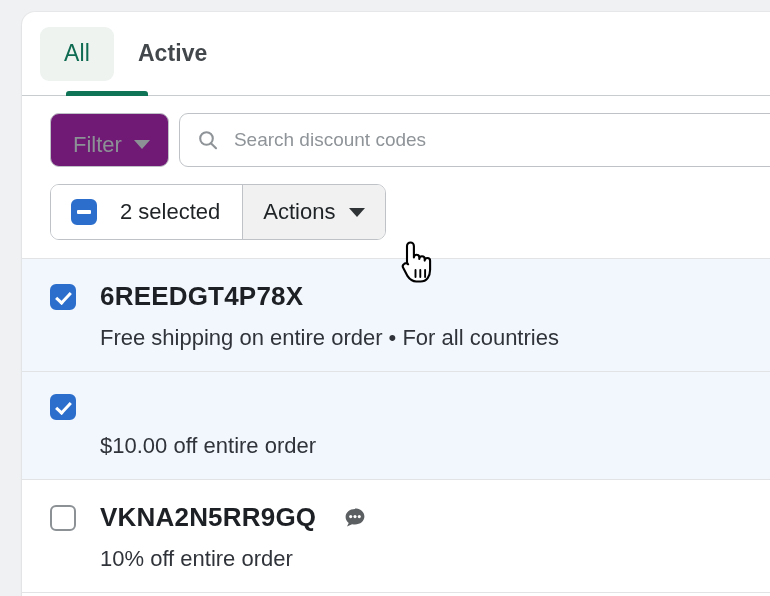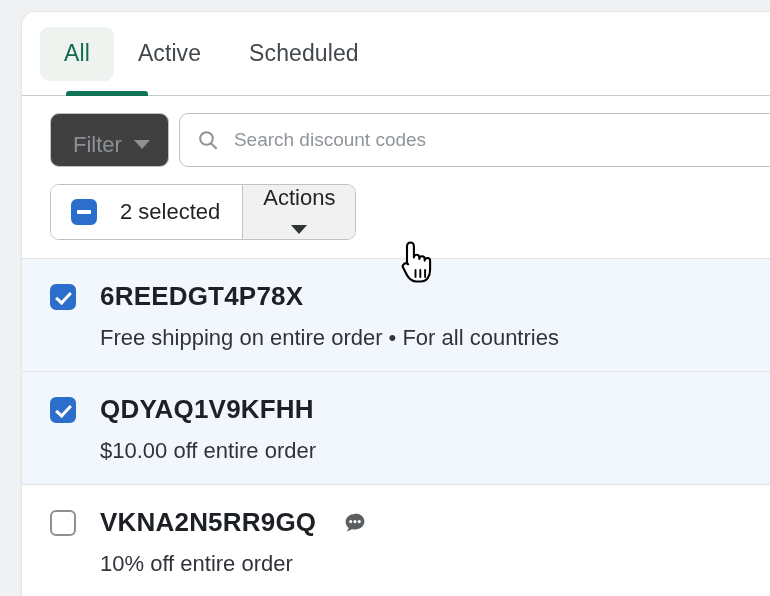--- a/index.html
+++ b/index.html
@@ -51,20 +51,21 @@
     display: flex;
     align-items: center;
     justify-content: center;
     padding: 0 24px;
     font-size: 23px;
     color: #42474c;
     border-radius: 9px;
     cursor: pointer;
     white-space: nowrap;
     letter-spacing: 0.1px;
+    font-weight: bold;
   }
   .tab.active {
     background: #eef3f0;
     color: #0f6b51;
     font-weight: 400;
   }
   .tab-underline {
     position: absolute;
     left: 44px;
     bottom: -1px;
@@ -83,21 +84,21 @@
   }
   .filter-btn {
     display: flex;
     align-items: center;
     gap: 12px;
     height: 54px;
     padding: 9px 18px 0 22px;
     box-sizing: border-box;
     border: 1px solid #bfc3c7;
     border-radius: 9px;
-    background: #404040;
+    background: #701a75;
     color: #8c9196;
     font-size: 22px;
     cursor: pointer;
   }
   .caret {
     width: 0; height: 0;
     border-left: 8px solid transparent;
     border-right: 8px solid transparent;
     border-top: 9px solid #8c9196;
   }
@@ -148,21 +149,20 @@
     color: #1f2326;
   }
   .bulk-actions {
     display: flex;
     align-items: center;
     gap: 14px;
     padding: 0 20px;
     background: #f1f1f1;
     border-left: 1px solid #bfc3c7;
     cursor: pointer;
-    flex-direction: column;
   }
   .bulk-actions .label {
     font-size: 22px;
     color: #1f2326;
   }
 
   
   .cb {
     width: 26px;
     height: 26px;
@@ -243,23 +243,20 @@
 
 <div id="app">
   <div class="card">
 
     <div class="tabbar">
       <div class="tab active">
         <span>All</span>
       </div>
       <div class="tab">
         <span>Active</span>
-      </div>
-      <div class="tab">
-        <span>Scheduled</span>
       </div>
       <div class="tab-underline"></div>
     </div>
 
     <div class="filterrow">
       <div class="filter-btn">
         <span>Filter</span>
         <span class="caret"></span>
       </div>
 
@@ -293,21 +290,20 @@
         <div class="row-top">
           <span class="cb checked"></span>
           <span class="row-code">6REEDGT4P78X</span>
         </div>
         <div class="row-sub">Free shipping on entire order • For all countries</div>
       </div>
 
       <div class="row selected">
         <div class="row-top">
           <span class="cb checked"></span>
-          <span class="row-code">QDYAQ1V9KFHH</span>
         </div>
         <div class="row-sub">$10.00 off entire order</div>
       </div>
 
       <div class="row">
         <div class="row-top">
           <span class="cb empty"></span>
           <span class="row-code">VKNA2N5RR9GQ</span>
           <span class="bubble-icon">
             <svg width="26" height="26" viewBox="0 0 26 26">

